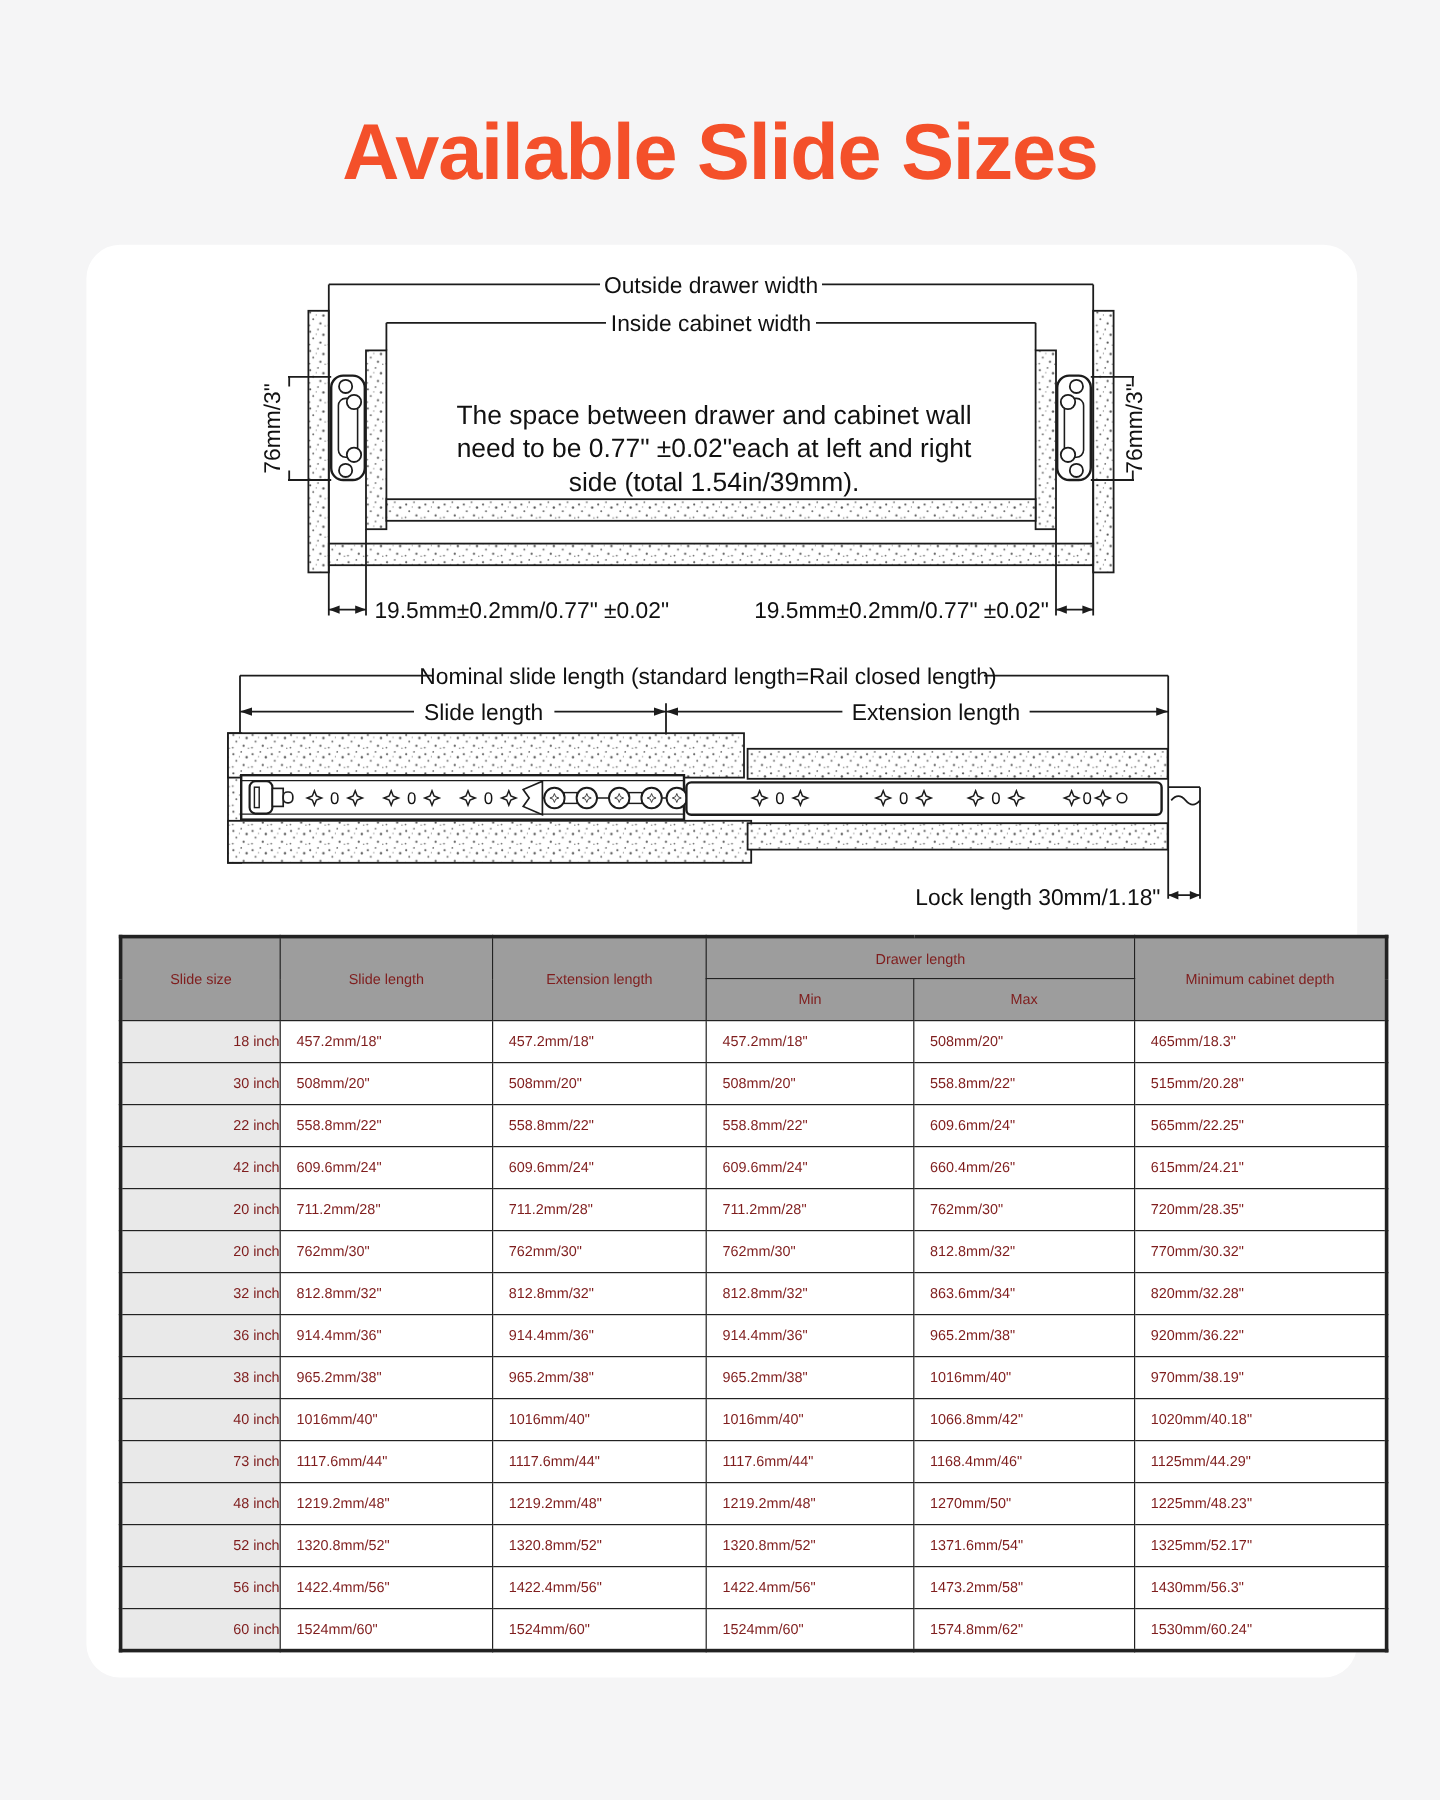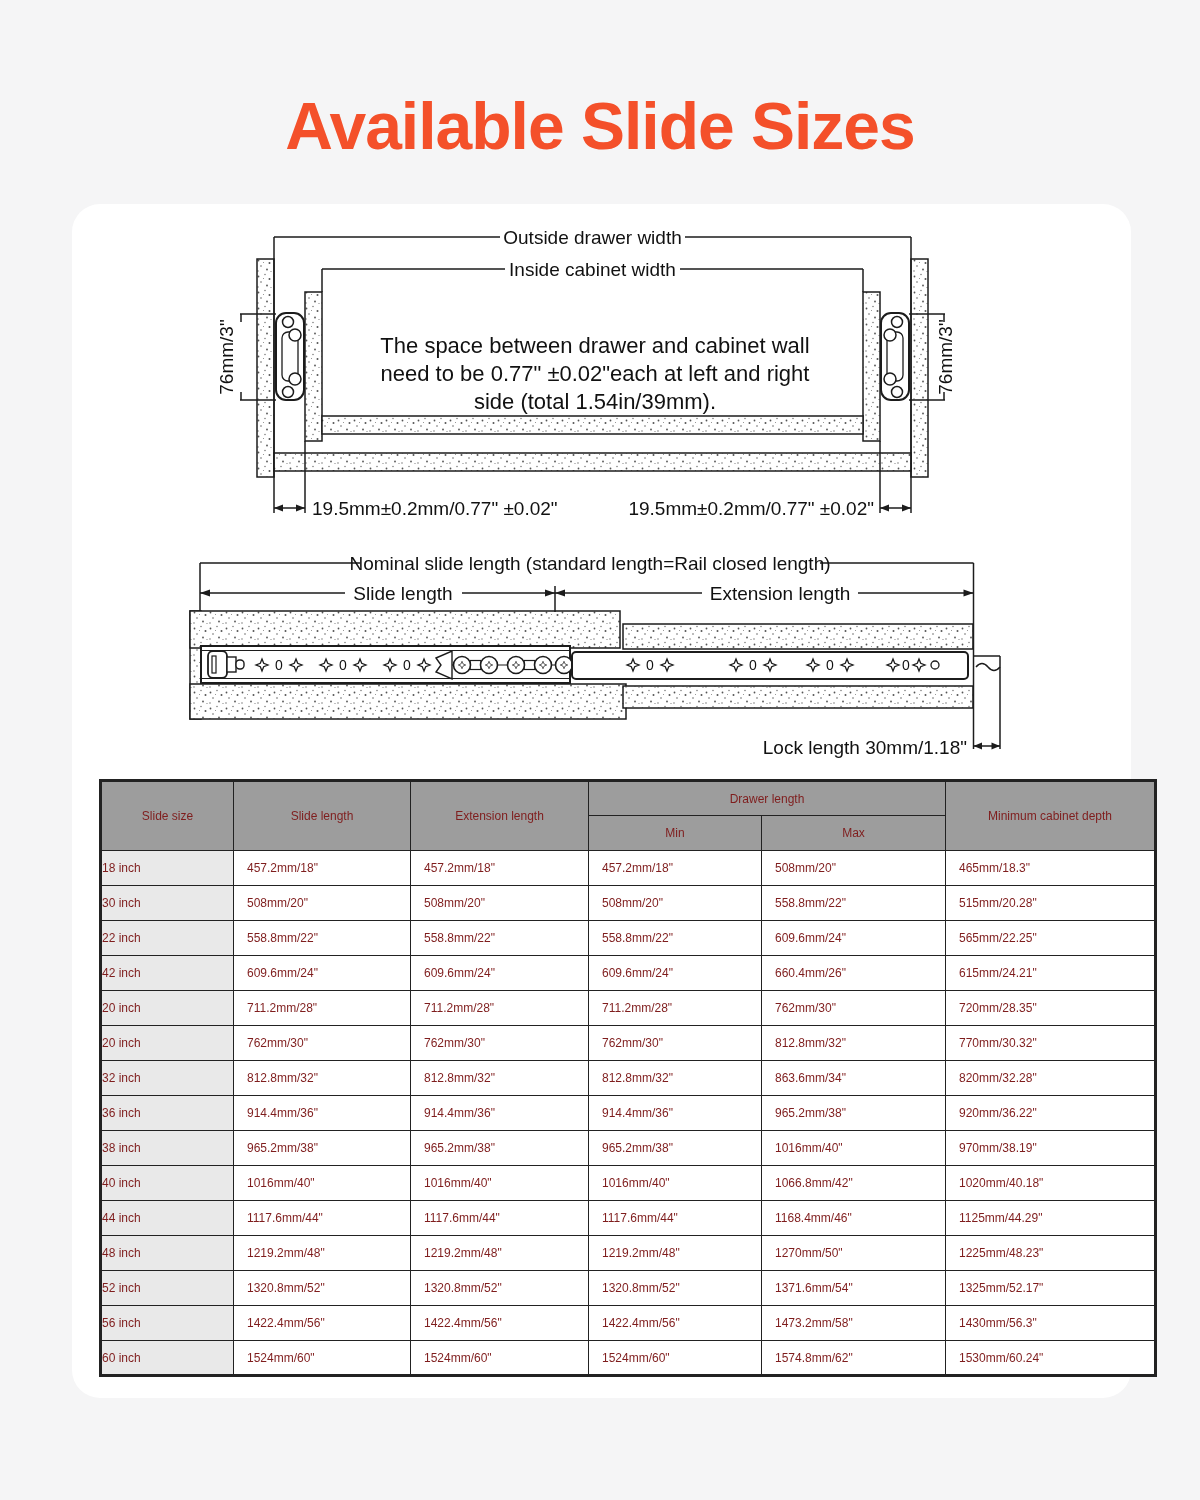--- a/index.html
+++ b/index.html
@@ -17,21 +17,21 @@
   .diagrams{position:absolute;left:0;top:0;width:1059px;height:572px;}
   svg text{fill:#111;font-family:"Liberation Sans","DejaVu Sans",sans-serif;}
   .dimtext{font-size:19px;}
   .notetext{font-size:22px;}
   .holetext{font-size:14px;}
   table.sizes{position:absolute;left:0;top:575px;width:1055px;border-collapse:collapse;
               table-layout:fixed;font-size:12px;color:#7f1d1d;border:3px solid #222;margin-left:27px;}
   table.sizes th, table.sizes td{border:1.6px solid #222;height:35px;padding:0;}
   table.sizes th{background:var(--table-header-bg);font-weight:normal;text-align:center;}
   table.sizes td{background:#fff;text-align:left;padding-left:13px;}
-  table.sizes td.c0{background:var(--table-first-col-bg);text-align:left;padding-left:0;}
+  table.sizes td.c0{background:var(--table-first-col-bg);text-align:right;padding-left:0;}
 </style>
 </head>
 <body>
 
 <div class="page">
 
   <h1 class="title">Available Slide Sizes</h1>
 
   <div class="card">
 
@@ -332,21 +332,21 @@
           </tr>
           <tr>
             <td class="c0">40 inch</td>
             <td class="">1016mm/40"</td>
             <td class="">1016mm/40"</td>
             <td class="">1016mm/40"</td>
             <td class="">1066.8mm/42"</td>
             <td class="">1020mm/40.18"</td>
           </tr>
           <tr>
-            <td class="c0">44 inch</td>
+            <td class="c0">73 inch</td>
             <td class="">1117.6mm/44"</td>
             <td class="">1117.6mm/44"</td>
             <td class="">1117.6mm/44"</td>
             <td class="">1168.4mm/46"</td>
             <td class="">1125mm/44.29"</td>
           </tr>
           <tr>
             <td class="c0">48 inch</td>
             <td class="">1219.2mm/48"</td>
             <td class="">1219.2mm/48"</td>

